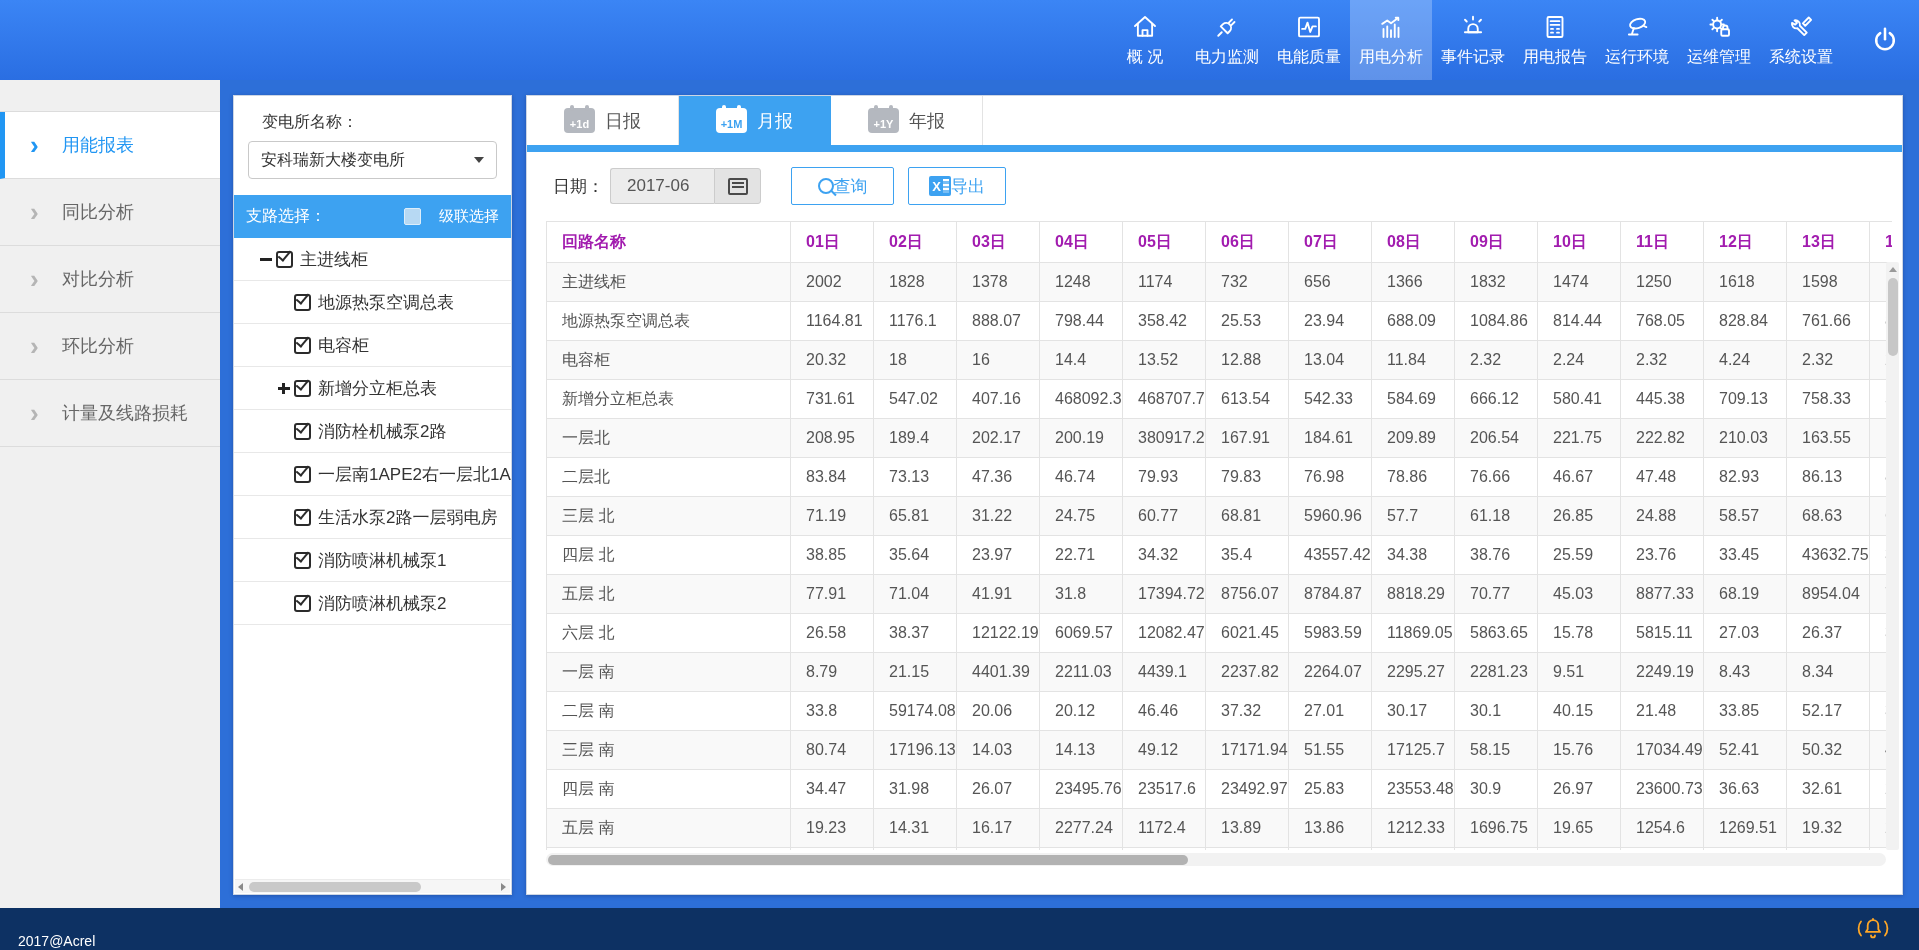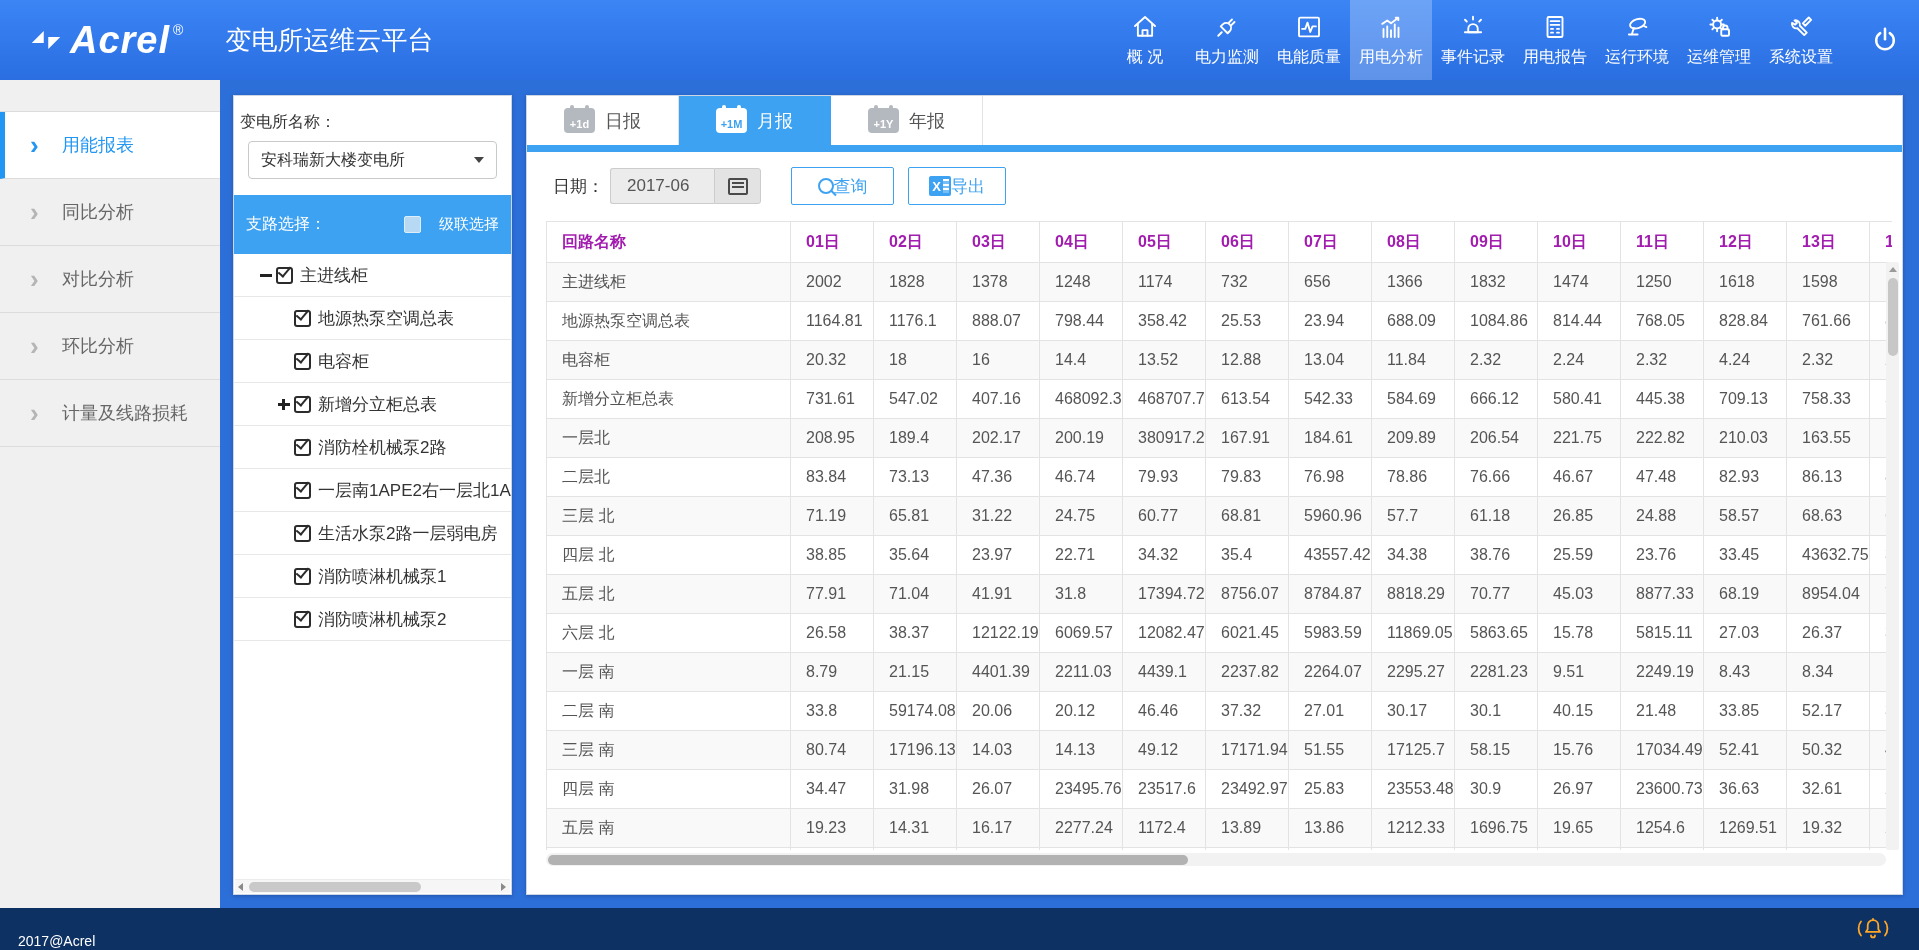--- a/index.html
+++ b/index.html
@@ -28,27 +28,27 @@
   .side-list{margin-top:31px;border-top:1px solid #dcdcdc}
   .side-item{position:relative;height:66px;line-height:66px;border-bottom:1px solid #dcdcdc;
              color:#666;font-size:18px;padding-left:62px;cursor:pointer;background:#f0f0f0}
   .side-item .chev{position:absolute;left:30px;top:0;font-size:26px;color:#b5b5b5;font-weight:bold}
   .side-item.active{background:#fff;color:#2196f3;border-left:5px solid #2196f3;padding-left:57px}
   .side-item.active .chev{color:#2196f3;left:25px}
 
   
   .tree-panel{position:absolute;left:233px;top:95px;width:279px;height:800px;background:#fff;
               border:1px solid #cdd6e4;box-shadow:0 1px 4px rgba(0,0,40,.25);box-sizing:border-box}
-  .station-label{margin:16px 6px 8px;font-size:16px;color:#333}
+  .station-label{margin:16px 28px 8px;font-size:16px;color:#333}
   .station-select{margin:0 14px;height:38px;border:1px solid #c9c9c9;border-radius:4px;display:flex;
                   align-items:center;justify-content:space-between;padding:12px 12px;font-size:16px;
                   color:#333;cursor:pointer;background:#fff;box-sizing:border-box}
   .sel-caret{width:0;height:0;border-left:5px solid transparent;border-right:5px solid transparent;border-top:6px solid #444}
   .branch-bar{margin-top:16px;height:43px;background:#3da2f1;display:flex;align-items:center;
-              justify-content:space-between;padding:8px 12px;color:#fff;font-size:16px}
+              justify-content:space-between;padding:0 12px;color:#fff;font-size:16px}
   .cascade{display:flex;align-items:center;gap:18px;cursor:pointer;font-size:15px}
   .wcb{width:15px;height:15px;background:#b7d9f3;border:1px solid #dceefb;border-radius:2px}
   .tree-row{height:42px;display:flex;align-items:center;border-bottom:1px solid #e8e8e8;
             font-size:17px;color:#333;white-space:nowrap;overflow:hidden;cursor:pointer}
   .tree-row.lvl0{padding-left:42px}
   .tree-row.lvl1{padding-left:60px}
   .expander{width:17px;margin-left:-17px;height:17px;position:relative;flex:none}
   .expander.minus::before{content:'';position:absolute;left:1px;top:7px;width:12px;height:3px;background:#222}
   .expander.plus::before{content:'';position:absolute;left:1px;top:7px;width:12px;height:3px;background:#222}
   .expander.plus::after{content:'';position:absolute;left:5px;top:3px;width:3px;height:11px;background:#222}
@@ -121,30 +121,20 @@
   .copyright{position:absolute;left:18px;top:12px;line-height:42px;font-size:14px}
   .bell{position:absolute;right:28px;top:7px;width:36px;height:28px;cursor:pointer}
   .bell svg{width:36px;height:28px;fill:none;stroke:#ffa726;stroke-width:1.8;stroke-linecap:round;stroke-linejoin:round;display:block}
 </style>
 </head>
 <body>
 
 <div class="page">
 
   <header class="topbar">
-    <div class="brand">
-      <span class="logo-mark">
-        <svg viewBox="0 0 24 24">
-            <path d="M2.5 14 10.5 6v8zM21.5 10 13.5 18v-8z" fill="#fff"></path>
-          </svg>
-      </span>
-      <span class="logo-text">Acrel</span>
-      <span class="reg">®</span>
-      <span class="app-title">变电所运维云平台</span>
-    </div>
     <nav class="topnav" id="topnav">
         <div class="nav-item">
           <span class="nicon">
             <svg viewBox="0 0 24 24">
               <path d="M4 11.2 12 4l8 7.2"></path>
               <path d="M6.3 9.5V19h11.4V9.5"></path>
               <path d="M10 19v-4.5h4V19"></path>
             </svg>
           </span>
           <span class="nlabel">概 况</span>

